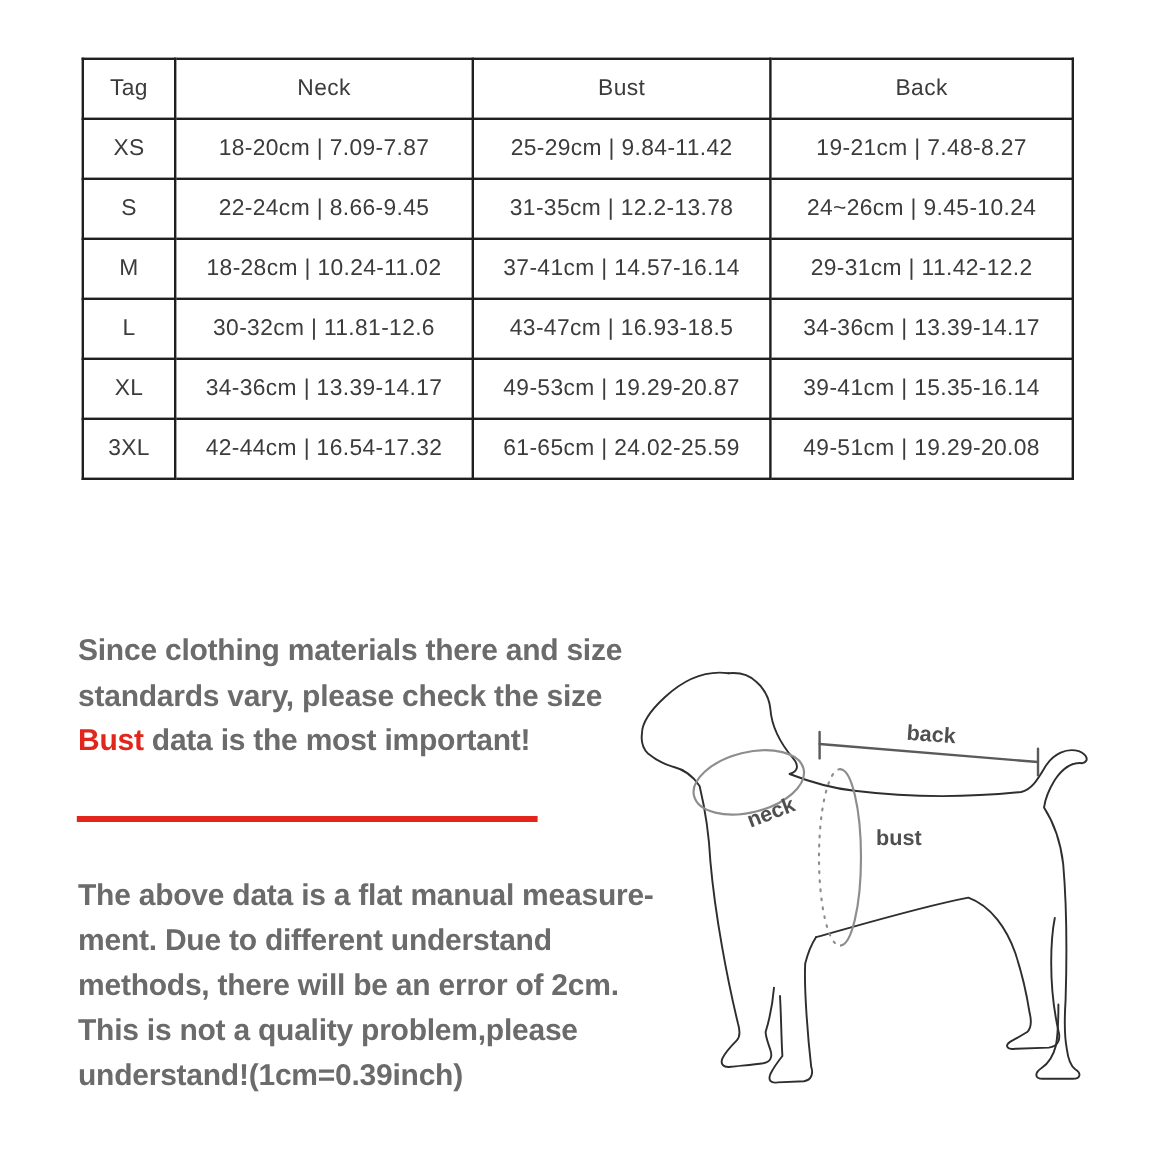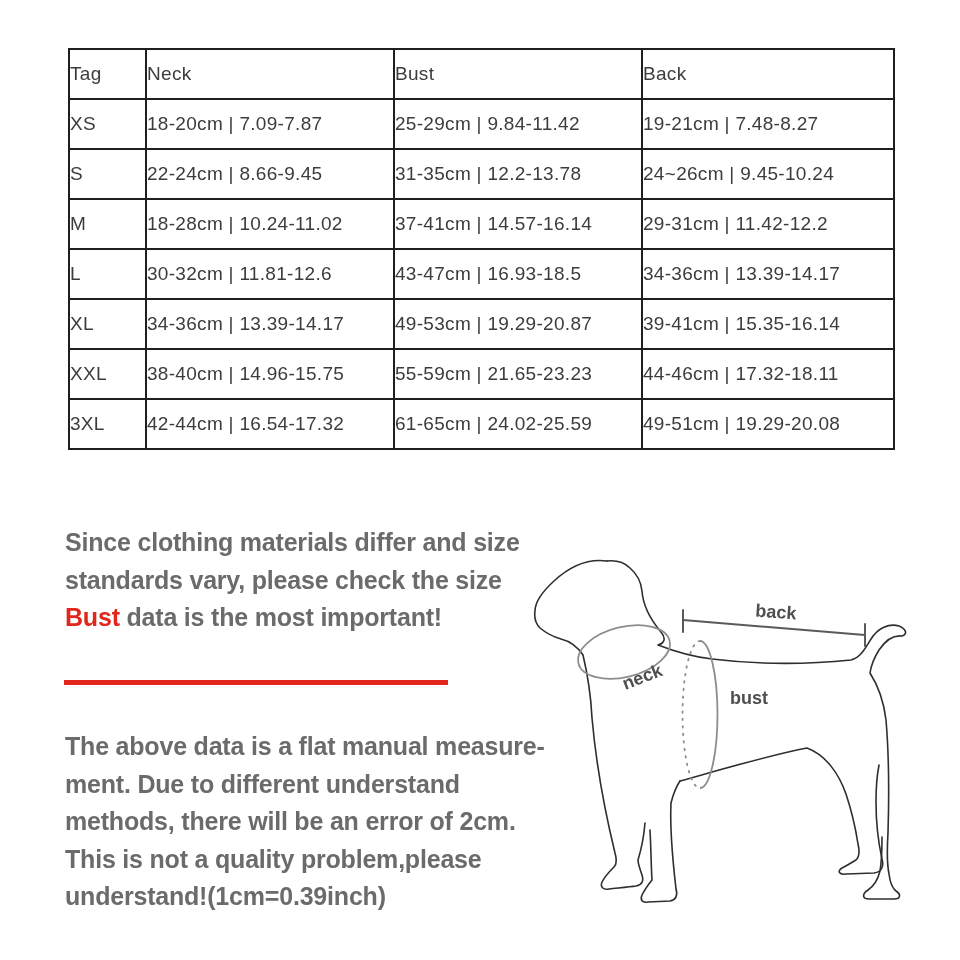--- a/index.html
+++ b/index.html
@@ -9,21 +9,21 @@
   }
 
   
   table.size-chart {
     position:absolute; left:68px; top:48px; width:825px;
     border-collapse:collapse; table-layout:fixed;
   }
   table.size-chart td {
     border:2px solid #1f1f1f;
     height:48px; padding:0;
-    vertical-align:middle;
+    text-align:center; vertical-align:middle;
     font-size:19px; color:#3c3c3c; letter-spacing:0.3px;
     white-space:nowrap; overflow:hidden;
   }
 
   
   .note {
     position:absolute; left:65px;
     font-size:25px; line-height:37.5px; font-weight:600;
     color:#6b6b6b; letter-spacing:-0.2px; white-space:nowrap;
   }
@@ -85,36 +85,30 @@
         <td>43-47cm | 16.93-18.5</td>
         <td>34-36cm | 13.39-14.17</td>
       </tr>
       <tr>
         <td>XL</td>
         <td>34-36cm | 13.39-14.17</td>
         <td>49-53cm | 19.29-20.87</td>
         <td>39-41cm | 15.35-16.14</td>
       </tr>
       <tr>
-        <td>XXL</td>
-        <td>38-40cm | 14.96-15.75</td>
-        <td>55-59cm | 21.65-23.23</td>
-        <td>44-46cm | 17.32-18.11</td>
-      </tr>
-      <tr>
         <td>3XL</td>
         <td>42-44cm | 16.54-17.32</td>
         <td>61-65cm | 24.02-25.59</td>
         <td>49-51cm | 19.29-20.08</td>
       </tr>
     </tbody>
   </table>
 
   <div class="note note-1">
-    <div>Since clothing materials differ and size</div>
+    <div>Since clothing materials there and size</div>
     <div>standards vary, please check the size</div>
     <div><span class="red-text">Bust</span><span> data is the most important!</span></div>
   </div>
 
   <div class="red-underline"></div>
 
   <div class="note note-2">
     <div>The above data is a flat manual measure-</div>
     <div>ment. Due to different understand</div>
     <div>methods, there will be an error of 2cm.</div>

